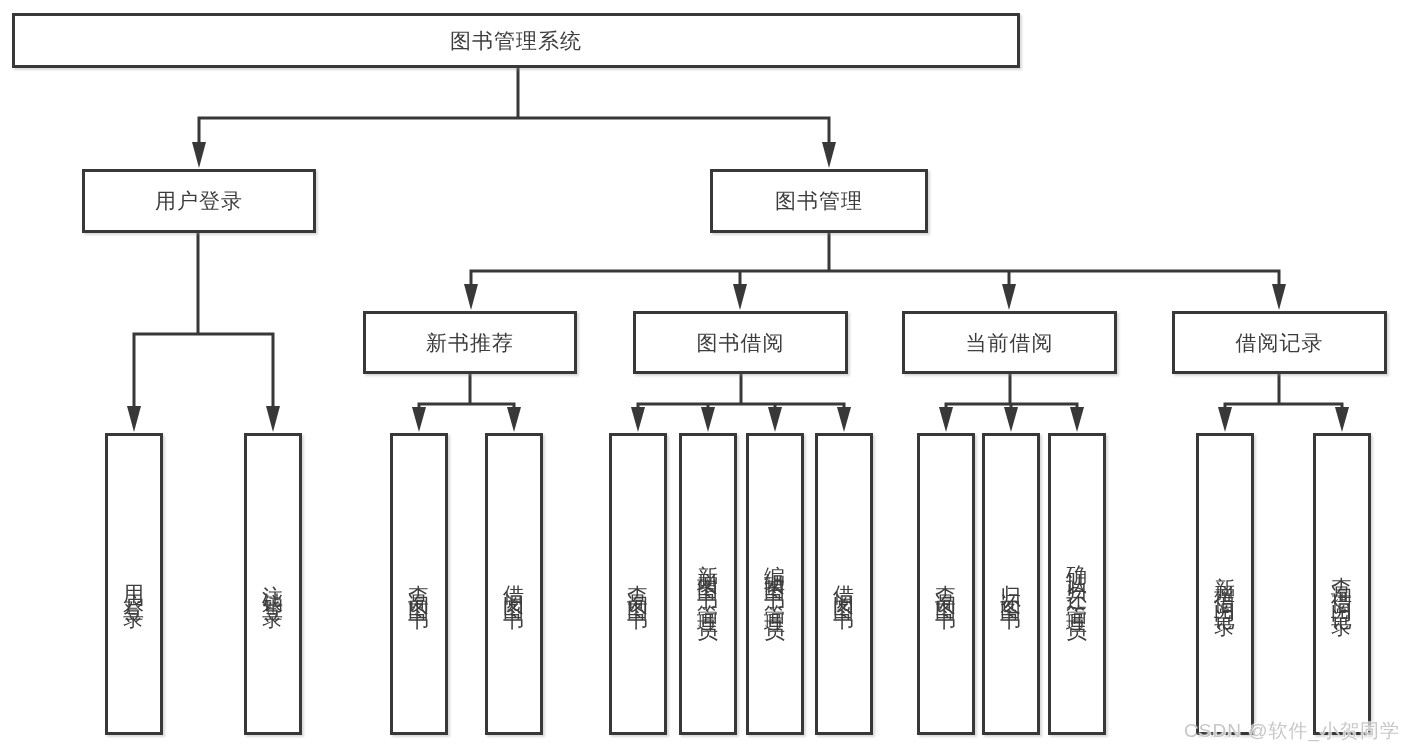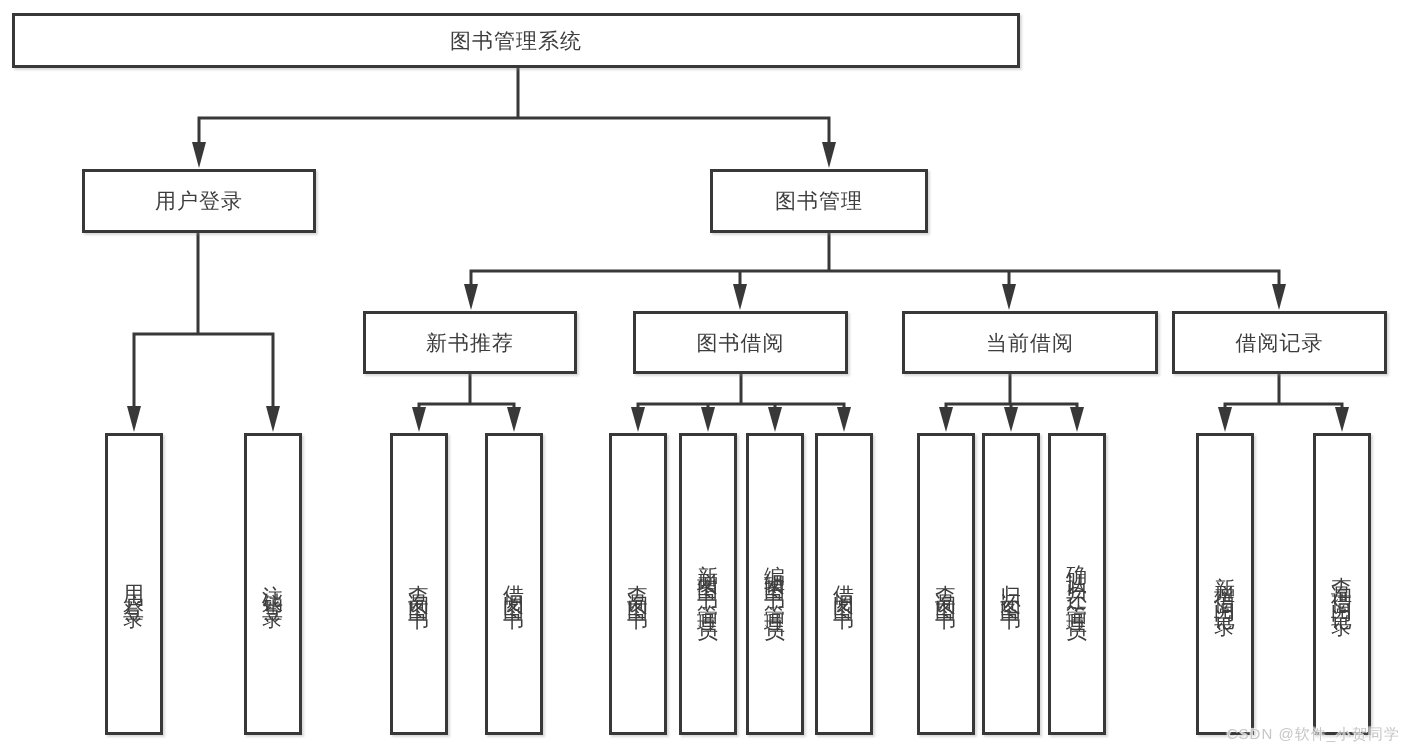--- a/index.html
+++ b/index.html
@@ -35,21 +35,21 @@
   .node.vert span {
     writing-mode: vertical-rl;
     letter-spacing: 8px;
     line-height: 1;
     white-space: nowrap;
   }
   .watermark {
     position: absolute;
     right: 5px;
     bottom: 3px;
-    font-size: 15px;
+    font-size: 19px;
     color: #c7c7c7;
     letter-spacing: 1px;
     text-shadow: 1px 1px 1px rgba(255,255,255,0.9), -1px -1px 1px rgba(255,255,255,0.9);
     pointer-events: none;
   }
 </style>
 </head>
 <body>
 
 <div class="canvas">
@@ -111,21 +111,21 @@
   <div class="node" style="left:710px; top:169px; width:218px; height:64px;">
     <span>图书管理</span>
   </div>
 
   <div class="node" style="left:633px; top:311px; width:215px; height:63px;">
     <span>图书借阅</span>
   </div>
   <div class="node" style="left:363px; top:311px; width:214px; height:63px;">
     <span>新书推荐</span>
   </div>
-  <div class="node" style="left:902px; top:311px; width:256px; height:63px;">
+  <div class="node" style="left:902px; top:311px; width:215px; height:63px;">
     <span>当前借阅</span>
   </div>
   <div class="node" style="left:1172px; top:311px; width:215px; height:63px;">
     <span>借阅记录</span>
   </div>
 
   <div class="node vert" style="left:105px;">
     <span>用户登录</span>
   </div>
   <div class="node vert" style="left:244px;">

